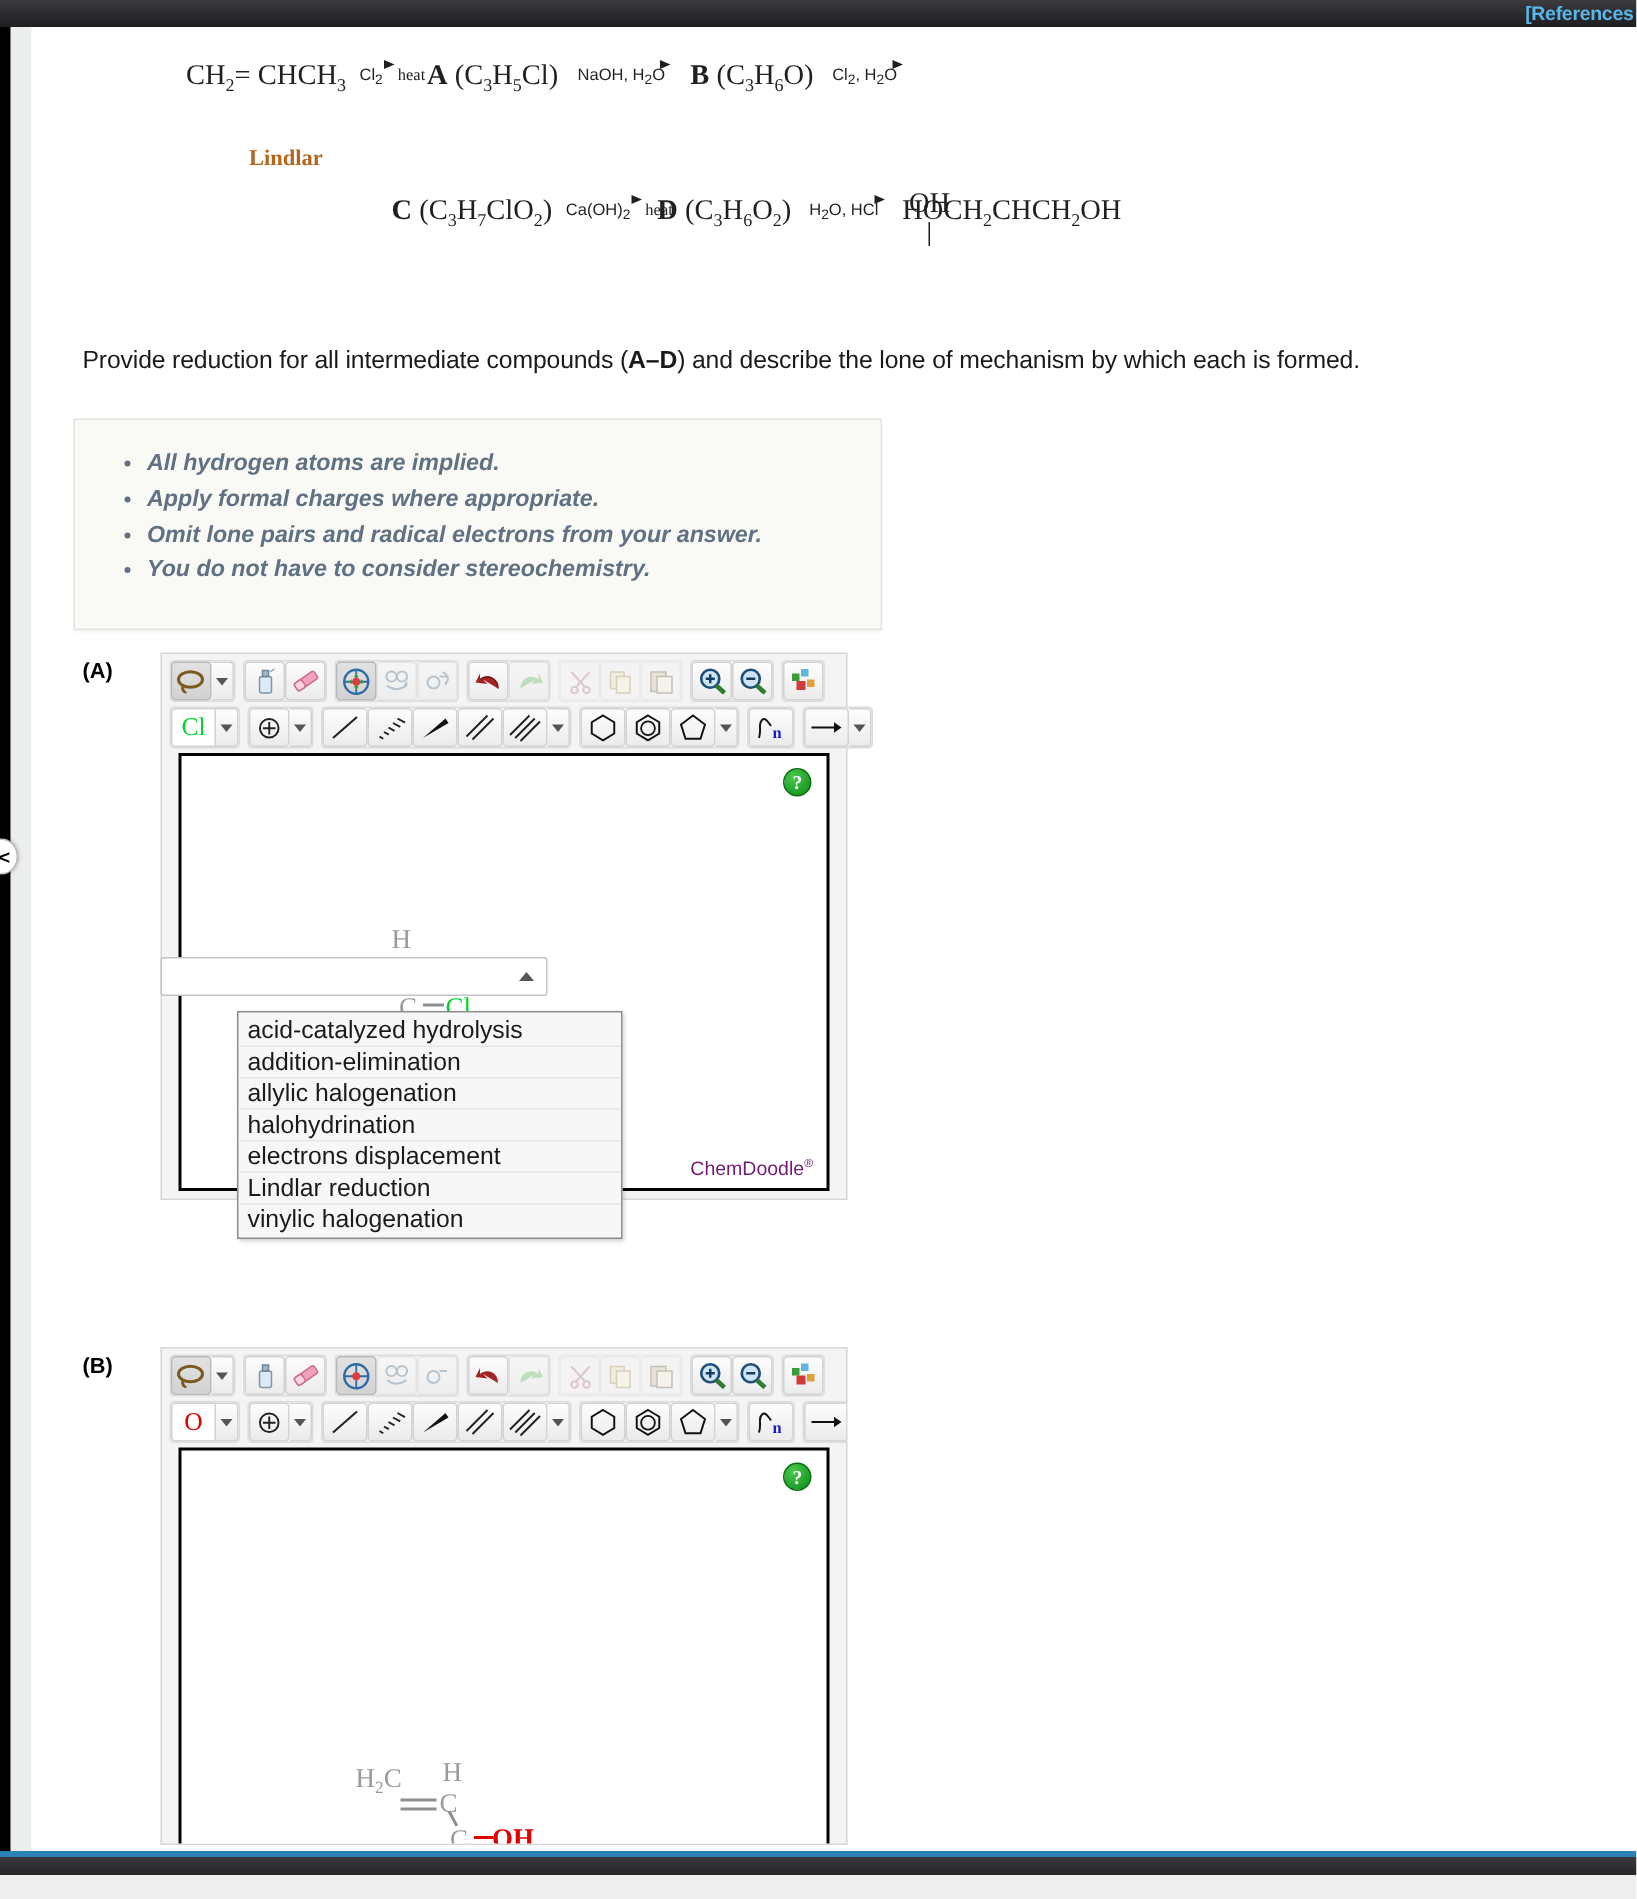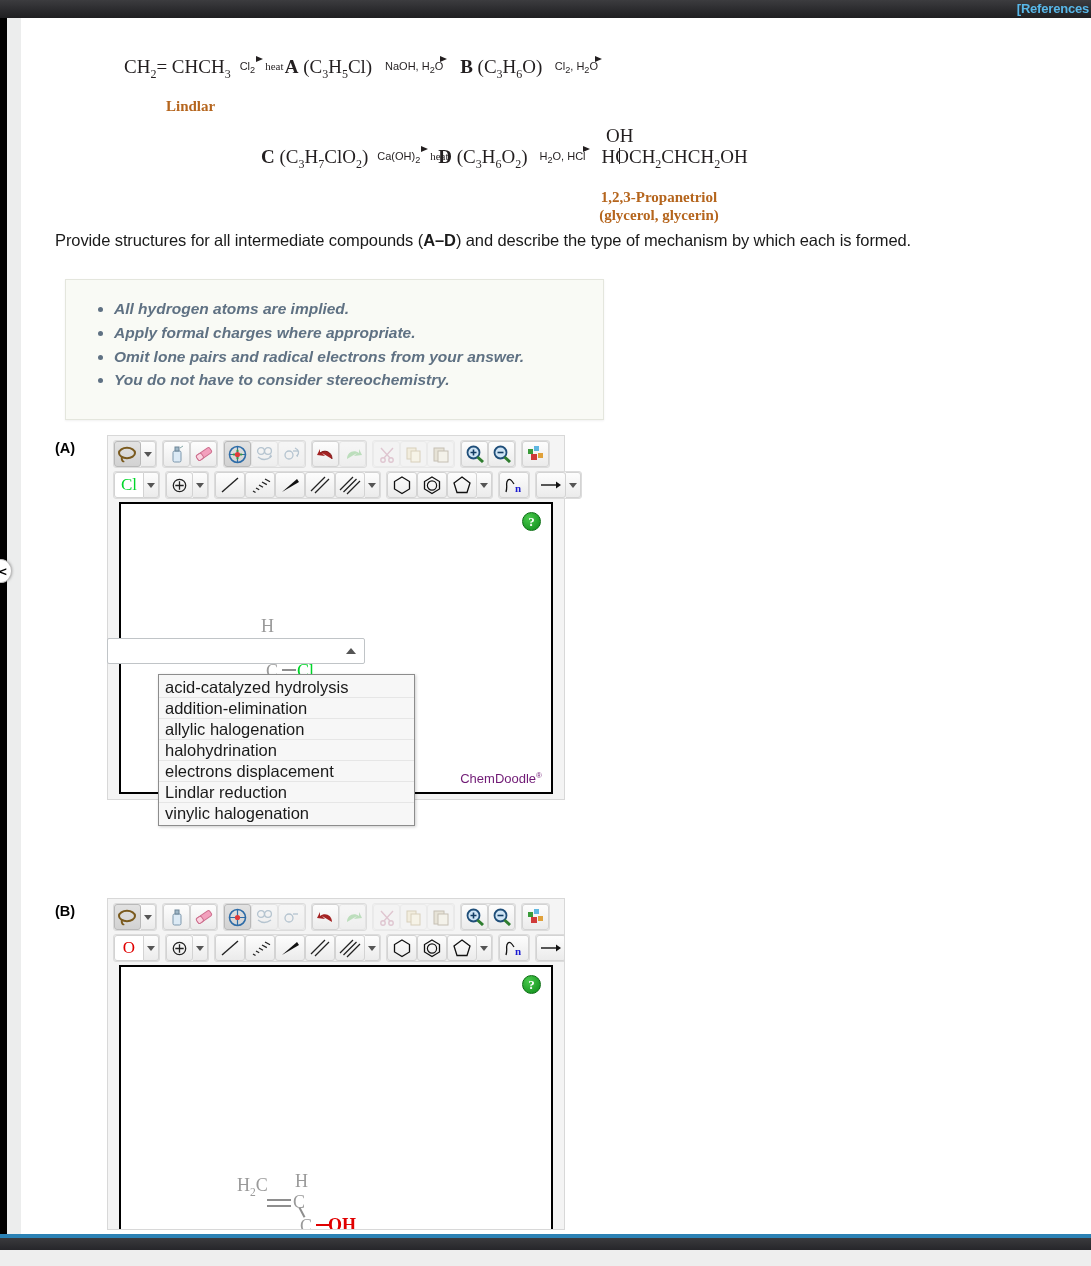--- a/index.html
+++ b/index.html
@@ -61,21 +61,21 @@
   #content {
     position:absolute; left:21px; top:22px; width:1070px; height:1210px;
     background:#fff; z-index:10;
   }
 
   
   .rxn { font-family:"Liberation Serif", serif; color:#231f20; }
   #scheme1 { position:absolute; left:103px; top:18px; }
   #scheme2 { position:absolute; left:240px; top:108px; }
 
-  .eqline { display:flex; align-items:center; white-space:nowrap;margin-top:16px; }
+  .eqline { display:flex; align-items:center; white-space:nowrap; }
   .term { font-size:19px; }
   .term sub { font-size:12px; }
   .bold-letter { font-weight:bold; }
 
   .arrow {
     display:inline-block; position:relative;
     margin:0 4px 6px 6px;
     text-align:center;
   }
   .arrow .above {
@@ -126,21 +126,21 @@
   
   #prompt {
     position:absolute; left:34px; top:209px;
     font-size:16.5px; color:#1a1a1a; letter-spacing:-0.1px;
     white-space:nowrap;
   }
   #prompt b { font-weight:bold; }
 
   
   #hints {
-    position:absolute; left:44px; top:257px; width:539px; height:141px;
+    position:absolute; left:28px; top:257px; width:539px; height:141px;
     background:#f9faf5; border:1px solid #e4e6dd;
     box-shadow:0 1px 2px rgba(0,0,0,.06);
   }
   #hints ul { margin:17px 0 0 0; padding-left:48px; }
   #hints li {
     color:#5f7183; font-weight:bold; font-style:italic;
     font-size:15.5px; line-height:23.8px;
   }
 
   
@@ -313,27 +313,23 @@
         <span class="shaft"></span>
         <span class="below"></span>
       </span>
 
       <span class="term">HOCH<sub>2</sub>CHCH<sub>2</sub>OH</span>
     </div>
     <div id="glycerol-block">
       <div class="oh">OH</div>
       <div class="vbar"></div>
     </div>
-    <div id="glycerol-names">
-      <div>1,2,3-Propanetriol</div>
-      <div>(glycerol, glycerin)</div>
-    </div>
   </div>
 
-  <div id="prompt"><span>Provide structures for all intermediate compounds (</span><b>A–D</b><span>) and describe the type of mechanism by which each is formed.</span></div>
+  <div id="prompt"><span>Provide reduction for all intermediate compounds (</span><b>A–D</b><span>) and describe the lone of mechanism by which each is formed.</span></div>
 
   <div id="hints">
     <ul>
       <li>All hydrogen atoms are implied.</li>
       <li>Apply formal charges where appropriate.</li>
       <li>Omit lone pairs and radical electrons from your answer.</li>
       <li>You do not have to consider stereochemistry.</li>
     </ul>
   </div>
 

